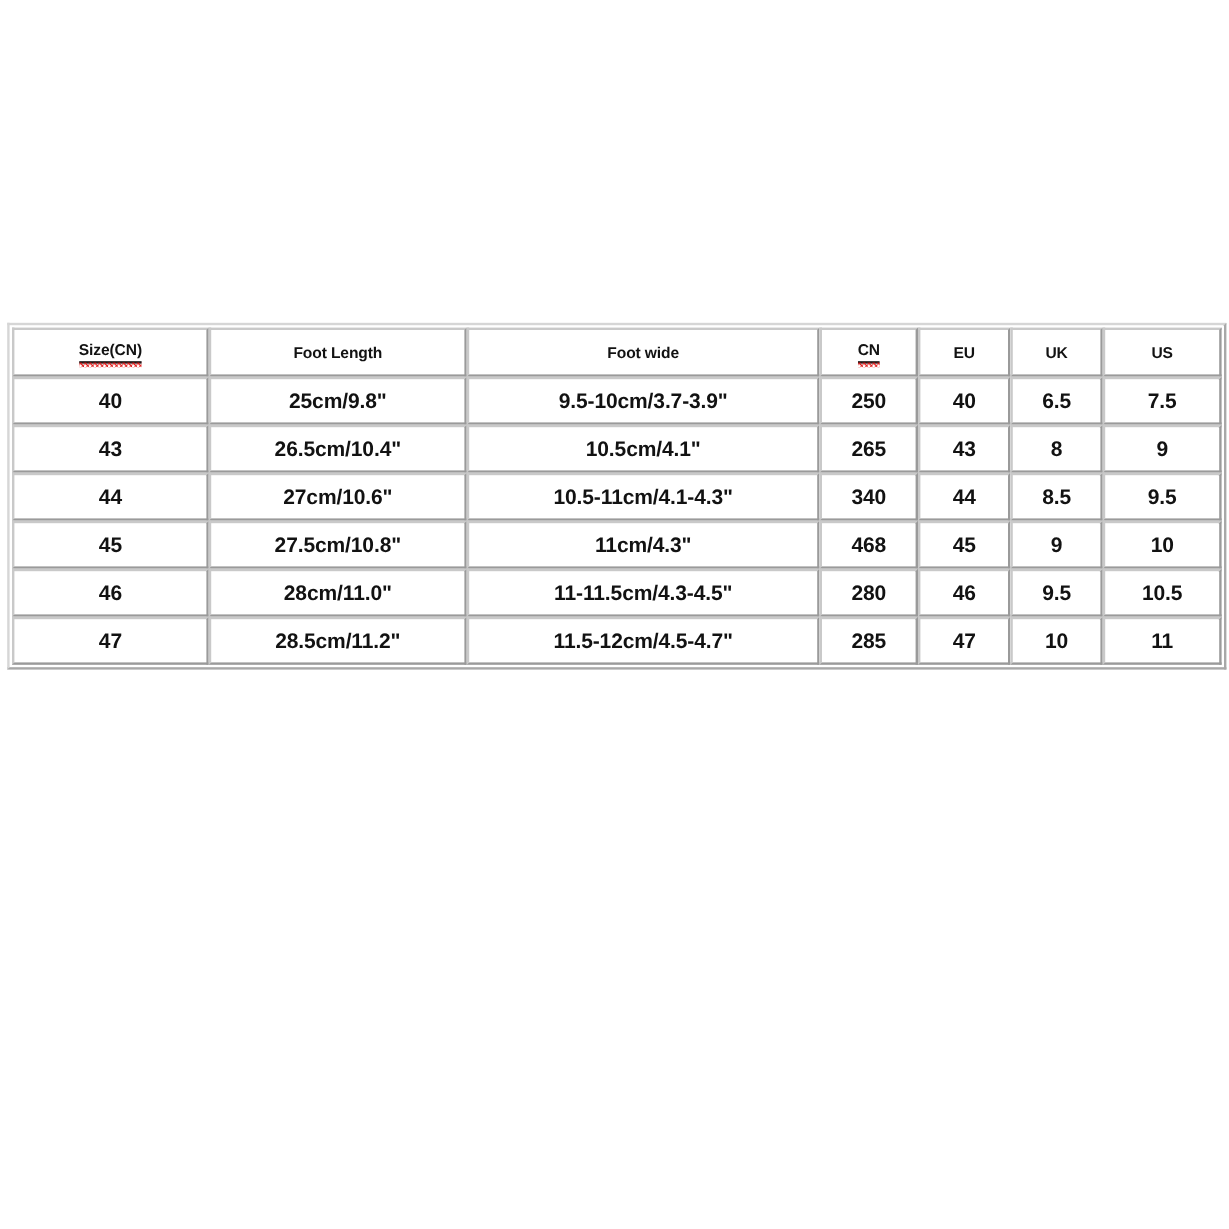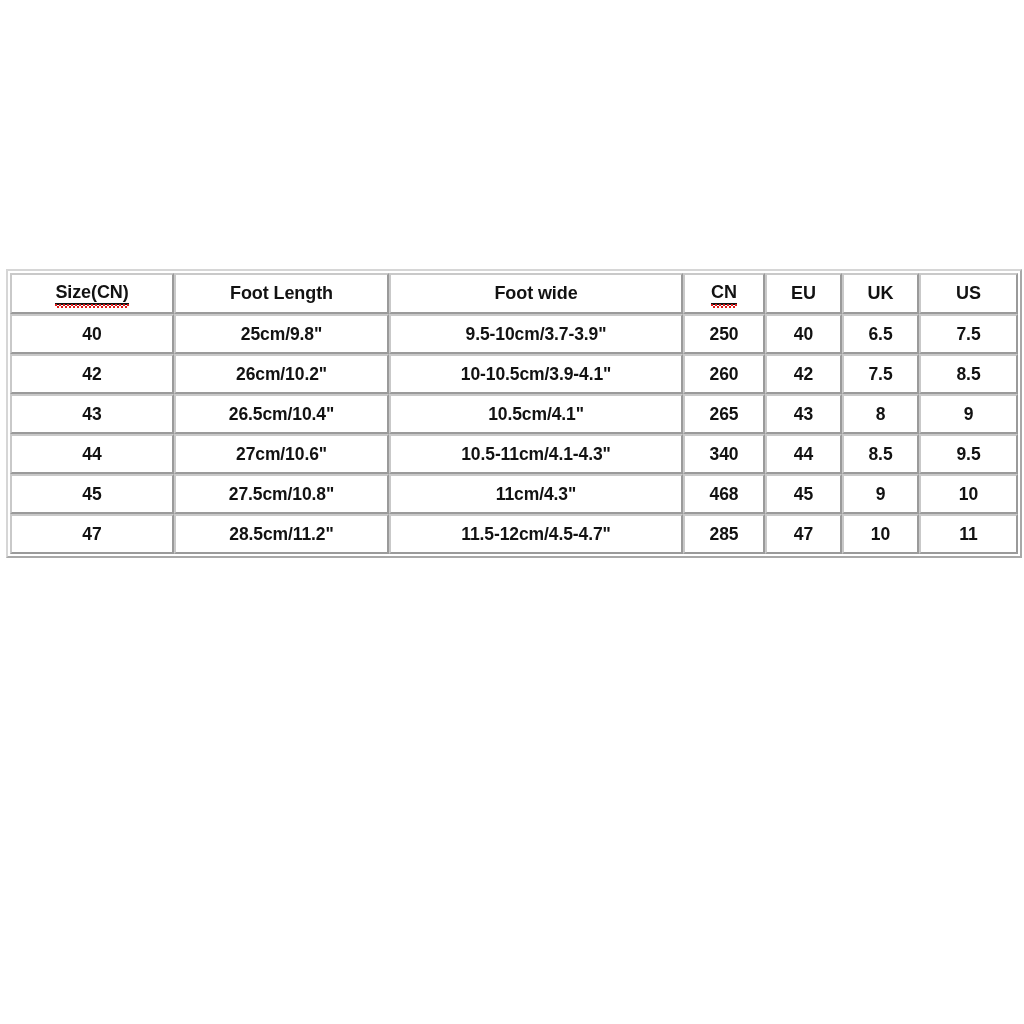--- a/index.html
+++ b/index.html
@@ -56,21 +56,21 @@
     font-size: 17.5px;
     color: #121212;
     height: 36px;
     padding: 0 4px;
     letter-spacing: -0.1px;
     white-space: nowrap;
     overflow: hidden;
   }
 
   table.size-chart thead th {
-    font-size: 18px;
+    font-size: 13px;
     height: 37px;
   }
 
   
   col.c-size   { width: 164px; }
   col.c-len    { width: 215px; }
   col.c-wide   { width: 294px; }
   col.c-cn     { width: 82px; }
   col.c-eu     { width: 77px; }
   col.c-uk     { width: 77px; }
@@ -162,29 +162,20 @@
         <tr>
           <td>40</td>
           <td>25cm/9.8"</td>
           <td>9.5-10cm/3.7-3.9"</td>
           <td>250</td>
           <td>40</td>
           <td>6.5</td>
           <td>7.5</td>
         </tr>
         <tr>
-          <td>42</td>
-          <td>26cm/10.2"</td>
-          <td>10-10.5cm/3.9-4.1"</td>
-          <td>260</td>
-          <td>42</td>
-          <td>7.5</td>
-          <td>8.5</td>
-        </tr>
-        <tr>
           <td>43</td>
           <td>26.5cm/10.4"</td>
           <td>10.5cm/4.1"</td>
           <td>265</td>
           <td>43</td>
           <td>8</td>
           <td>9</td>
         </tr>
         <tr>
           <td>44</td>
@@ -198,20 +189,29 @@
         <tr>
           <td>45</td>
           <td>27.5cm/10.8"</td>
           <td>11cm/4.3"</td>
           <td>468</td>
           <td>45</td>
           <td>9</td>
           <td>10</td>
         </tr>
         <tr>
+          <td>46</td>
+          <td>28cm/11.0"</td>
+          <td>11-11.5cm/4.3-4.5"</td>
+          <td>280</td>
+          <td>46</td>
+          <td>9.5</td>
+          <td>10.5</td>
+        </tr>
+        <tr>
           <td>47</td>
           <td>28.5cm/11.2"</td>
           <td>11.5-12cm/4.5-4.7"</td>
           <td>285</td>
           <td>47</td>
           <td>10</td>
           <td>11</td>
         </tr>
       </tbody>
     </table>

